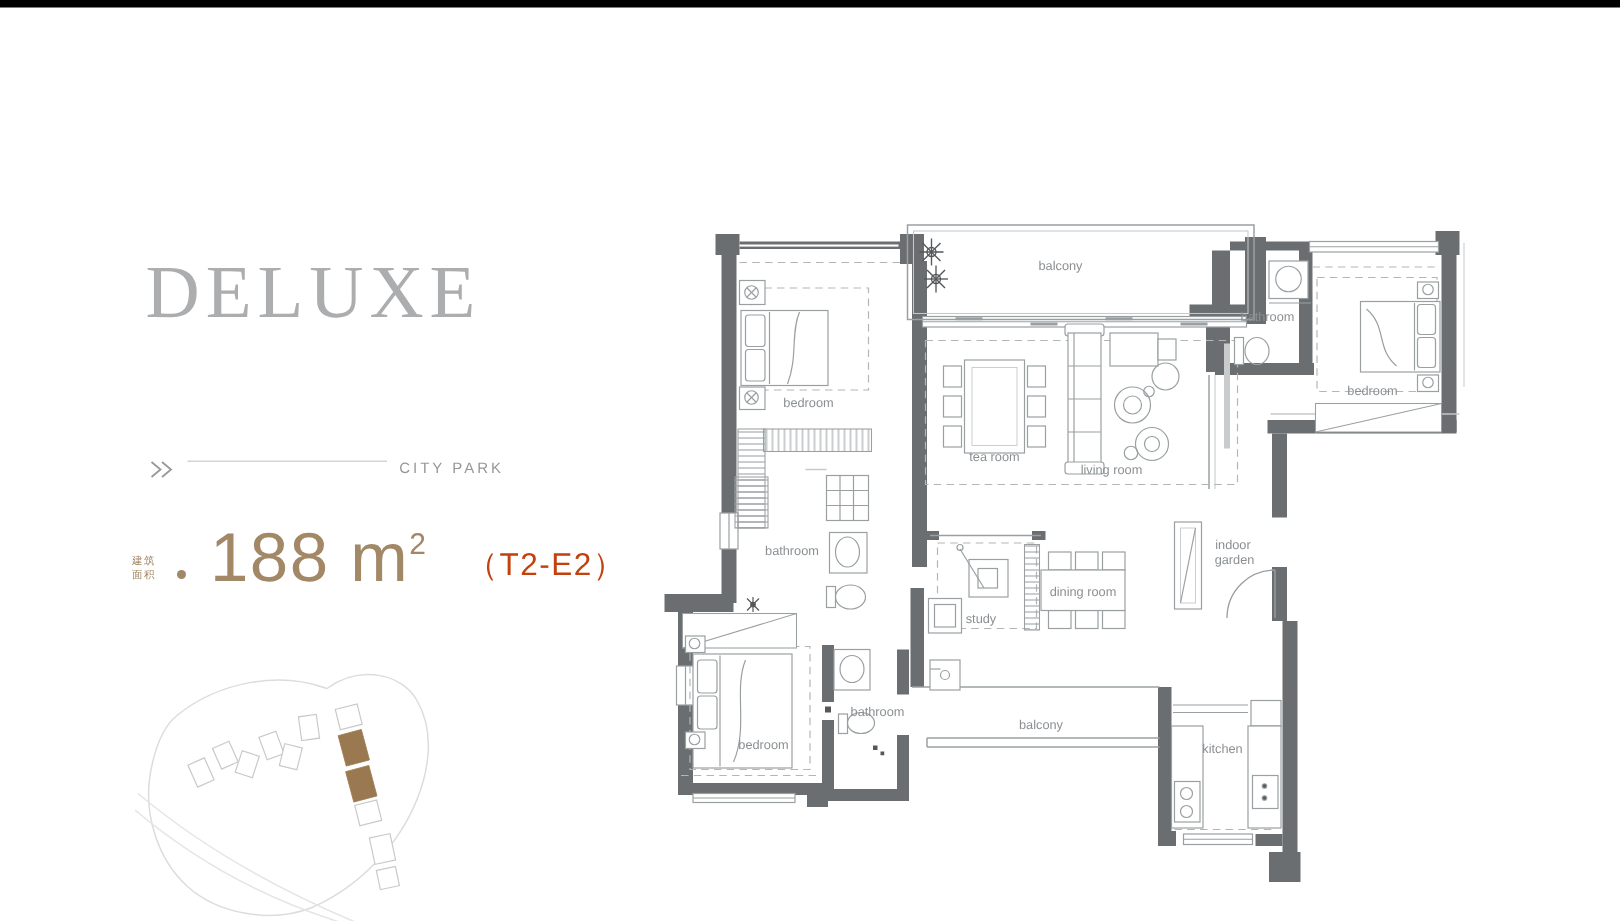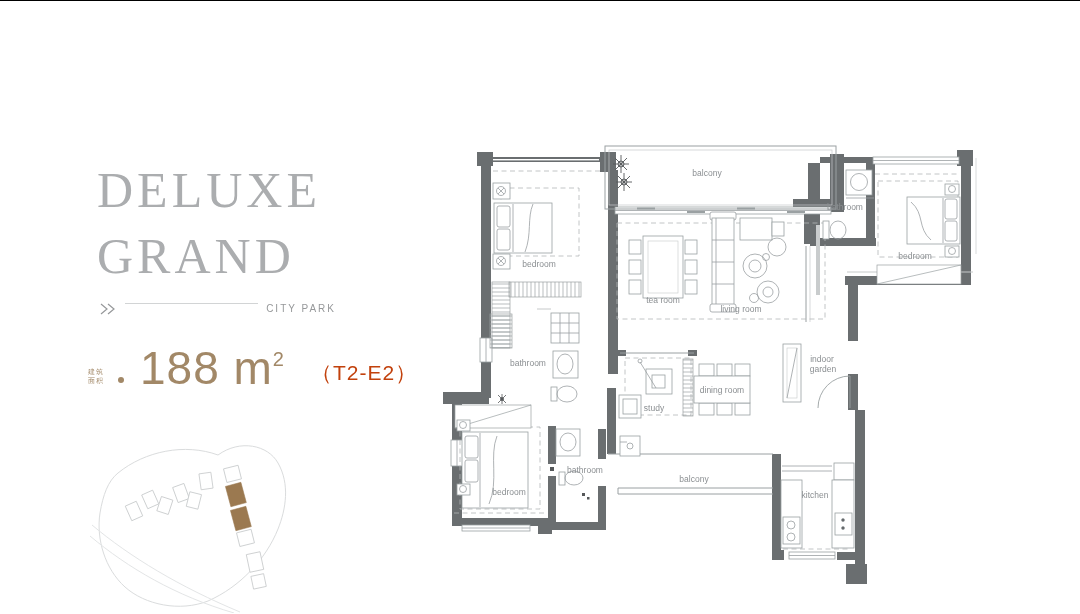--- a/index.html
+++ b/index.html
@@ -1,17 +1,17 @@
 <!DOCTYPE html>
 <html><head>
 <meta charset="utf-8">
 <style>
   html,body{margin:0;padding:0;background:#fff;}
   .page{position:relative;width:1080px;height:614px;background:#ffffff;overflow:hidden;
-        font-family:"Liberation Sans",sans-serif;border-top:1px solid #000000;box-sizing:border-box;}
+        font-family:"Liberation Sans",sans-serif;border-top:5px solid #000000;box-sizing:border-box;}
   
   .title{position:absolute;left:97px;top:156px;font-family:"Liberation Serif",serif;
          font-size:50px;line-height:66px;letter-spacing:4px;color:#abadaf;font-weight:400;}
   .tagrow{position:absolute;left:100px;top:302px;width:236px;display:flex;gap:8px;}
   .tagrow .line{flex:1;height:1px;background:#d2d4d5;}
   .tagrow .citypark{font-size:10px;letter-spacing:2px;color:#96989a;}
   .arearow{position:absolute;left:88px;top:336px;display:flex;align-items:flex-end;gap:12px;}
   .area-tag{display:flex;flex-direction:column;justify-content:flex-end;font-size:7px;line-height:9px;
             color:#a28867;padding-bottom:5px;letter-spacing:1px;}
   .area-dot{width:6px;height:6px;border-radius:50%;background:#a28867;margin:0 4px 7px 2px;}
@@ -22,21 +22,20 @@
   .plan{position:absolute;left:437px;top:125px;}
   text{font-family:"Liberation Sans",sans-serif;font-size:8.5px;fill:#8b8f92;}
 </style>
 </head>
 <body>
 
 <div class="page">
 
   <div class="title">
     <div>DELUXE</div>
-    <div>GRAND</div>
   </div>
 
   <div class="tagrow">
     <svg width="17" height="12" viewBox="0 0 17 12">
       <polyline points="1,1 7,6 1,11" fill="none" stroke="#96989a" stroke-width="1.2"></polyline>
       <polyline points="8,1 14,6 8,11" fill="none" stroke="#96989a" stroke-width="1.2"></polyline>
     </svg>
     <div class="line"></div>
     <span class="citypark">CITY PARK</span>
   </div>

